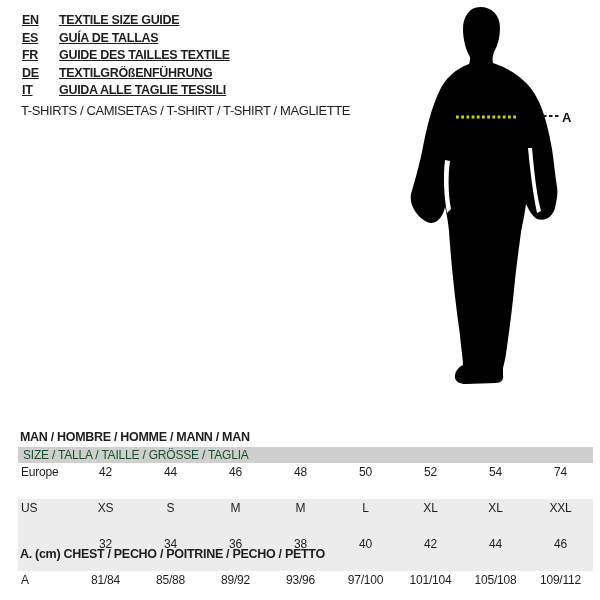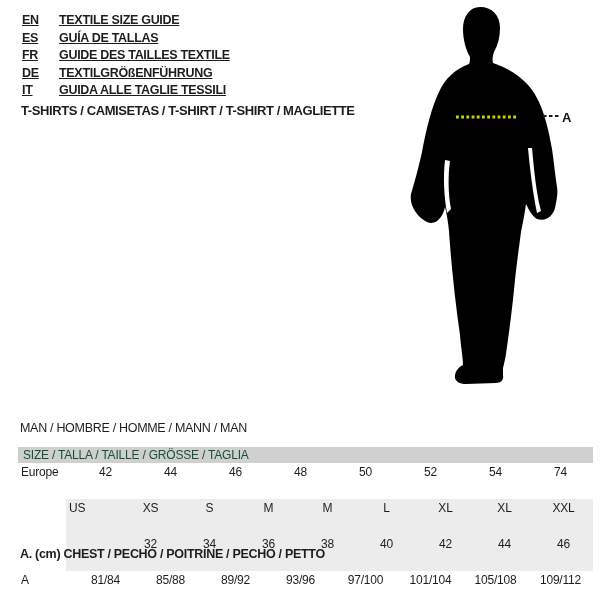--- a/index.html
+++ b/index.html
@@ -7,31 +7,31 @@
     position:relative;width:600px;height:600px;background:#fff;overflow:hidden;
     font-family:"Liberation Sans",sans-serif;color:var(--text,#1d1d1d);
   }
   
   .lang-list{position:absolute;left:22px;top:13px;}
   .lang-row{display:flex;align-items:flex-start;height:17.6px;text-decoration:underline;}
   .lang-code{width:37px;font-weight:700;font-size:12.5px;letter-spacing:-0.3px;}
   .lang-label{font-weight:700;font-size:12.5px;letter-spacing:-0.3px;white-space:nowrap;}
   
   .categories{position:absolute;left:21px;top:101px;}
-  .cat-line{font-weight:700;font-size:13px;line-height:20px;letter-spacing:-0.4px;white-space:nowrap;}
+  .cat-line{font-weight:400;font-size:13px;line-height:20px;letter-spacing:-0.4px;white-space:nowrap;}
   
   .figure{position:absolute;left:400px;top:0;width:175px;height:400px;}
   
-  .man-title{position:absolute;left:20px;top:421px;font-weight:400;font-size:12.5px;letter-spacing:-0.3px;}
+  .man-title{position:absolute;left:20px;top:430px;font-weight:700;font-size:12.5px;letter-spacing:-0.3px;}
   
   .size-table{position:absolute;left:18px;top:447px;width:575px;font-size:12px;letter-spacing:-0.2px;}
   .thead{height:16px;line-height:16px;background:var(--table-header-bg,#cfcfcf);
          padding-left:5px;color:#14532d;}
   .trow{display:flex;height:36px;line-height:18px;}
-  .trow.striped{background:var(--table-stripe-bg,#ececec);margin-left:48px;}
+  .trow.striped{background:var(--table-stripe-bg,#ececec);}
   .tlabel{width:52px;padding-left:3px;text-align:left;}
   .tcell{flex:1;text-align:center;}
   
   .footnote{position:absolute;left:20px;top:547px;font-weight:700;font-size:12.5px;letter-spacing:-0.3px;}
 </style>
 </head>
 <body>
 
 <div class="canvas">
 

